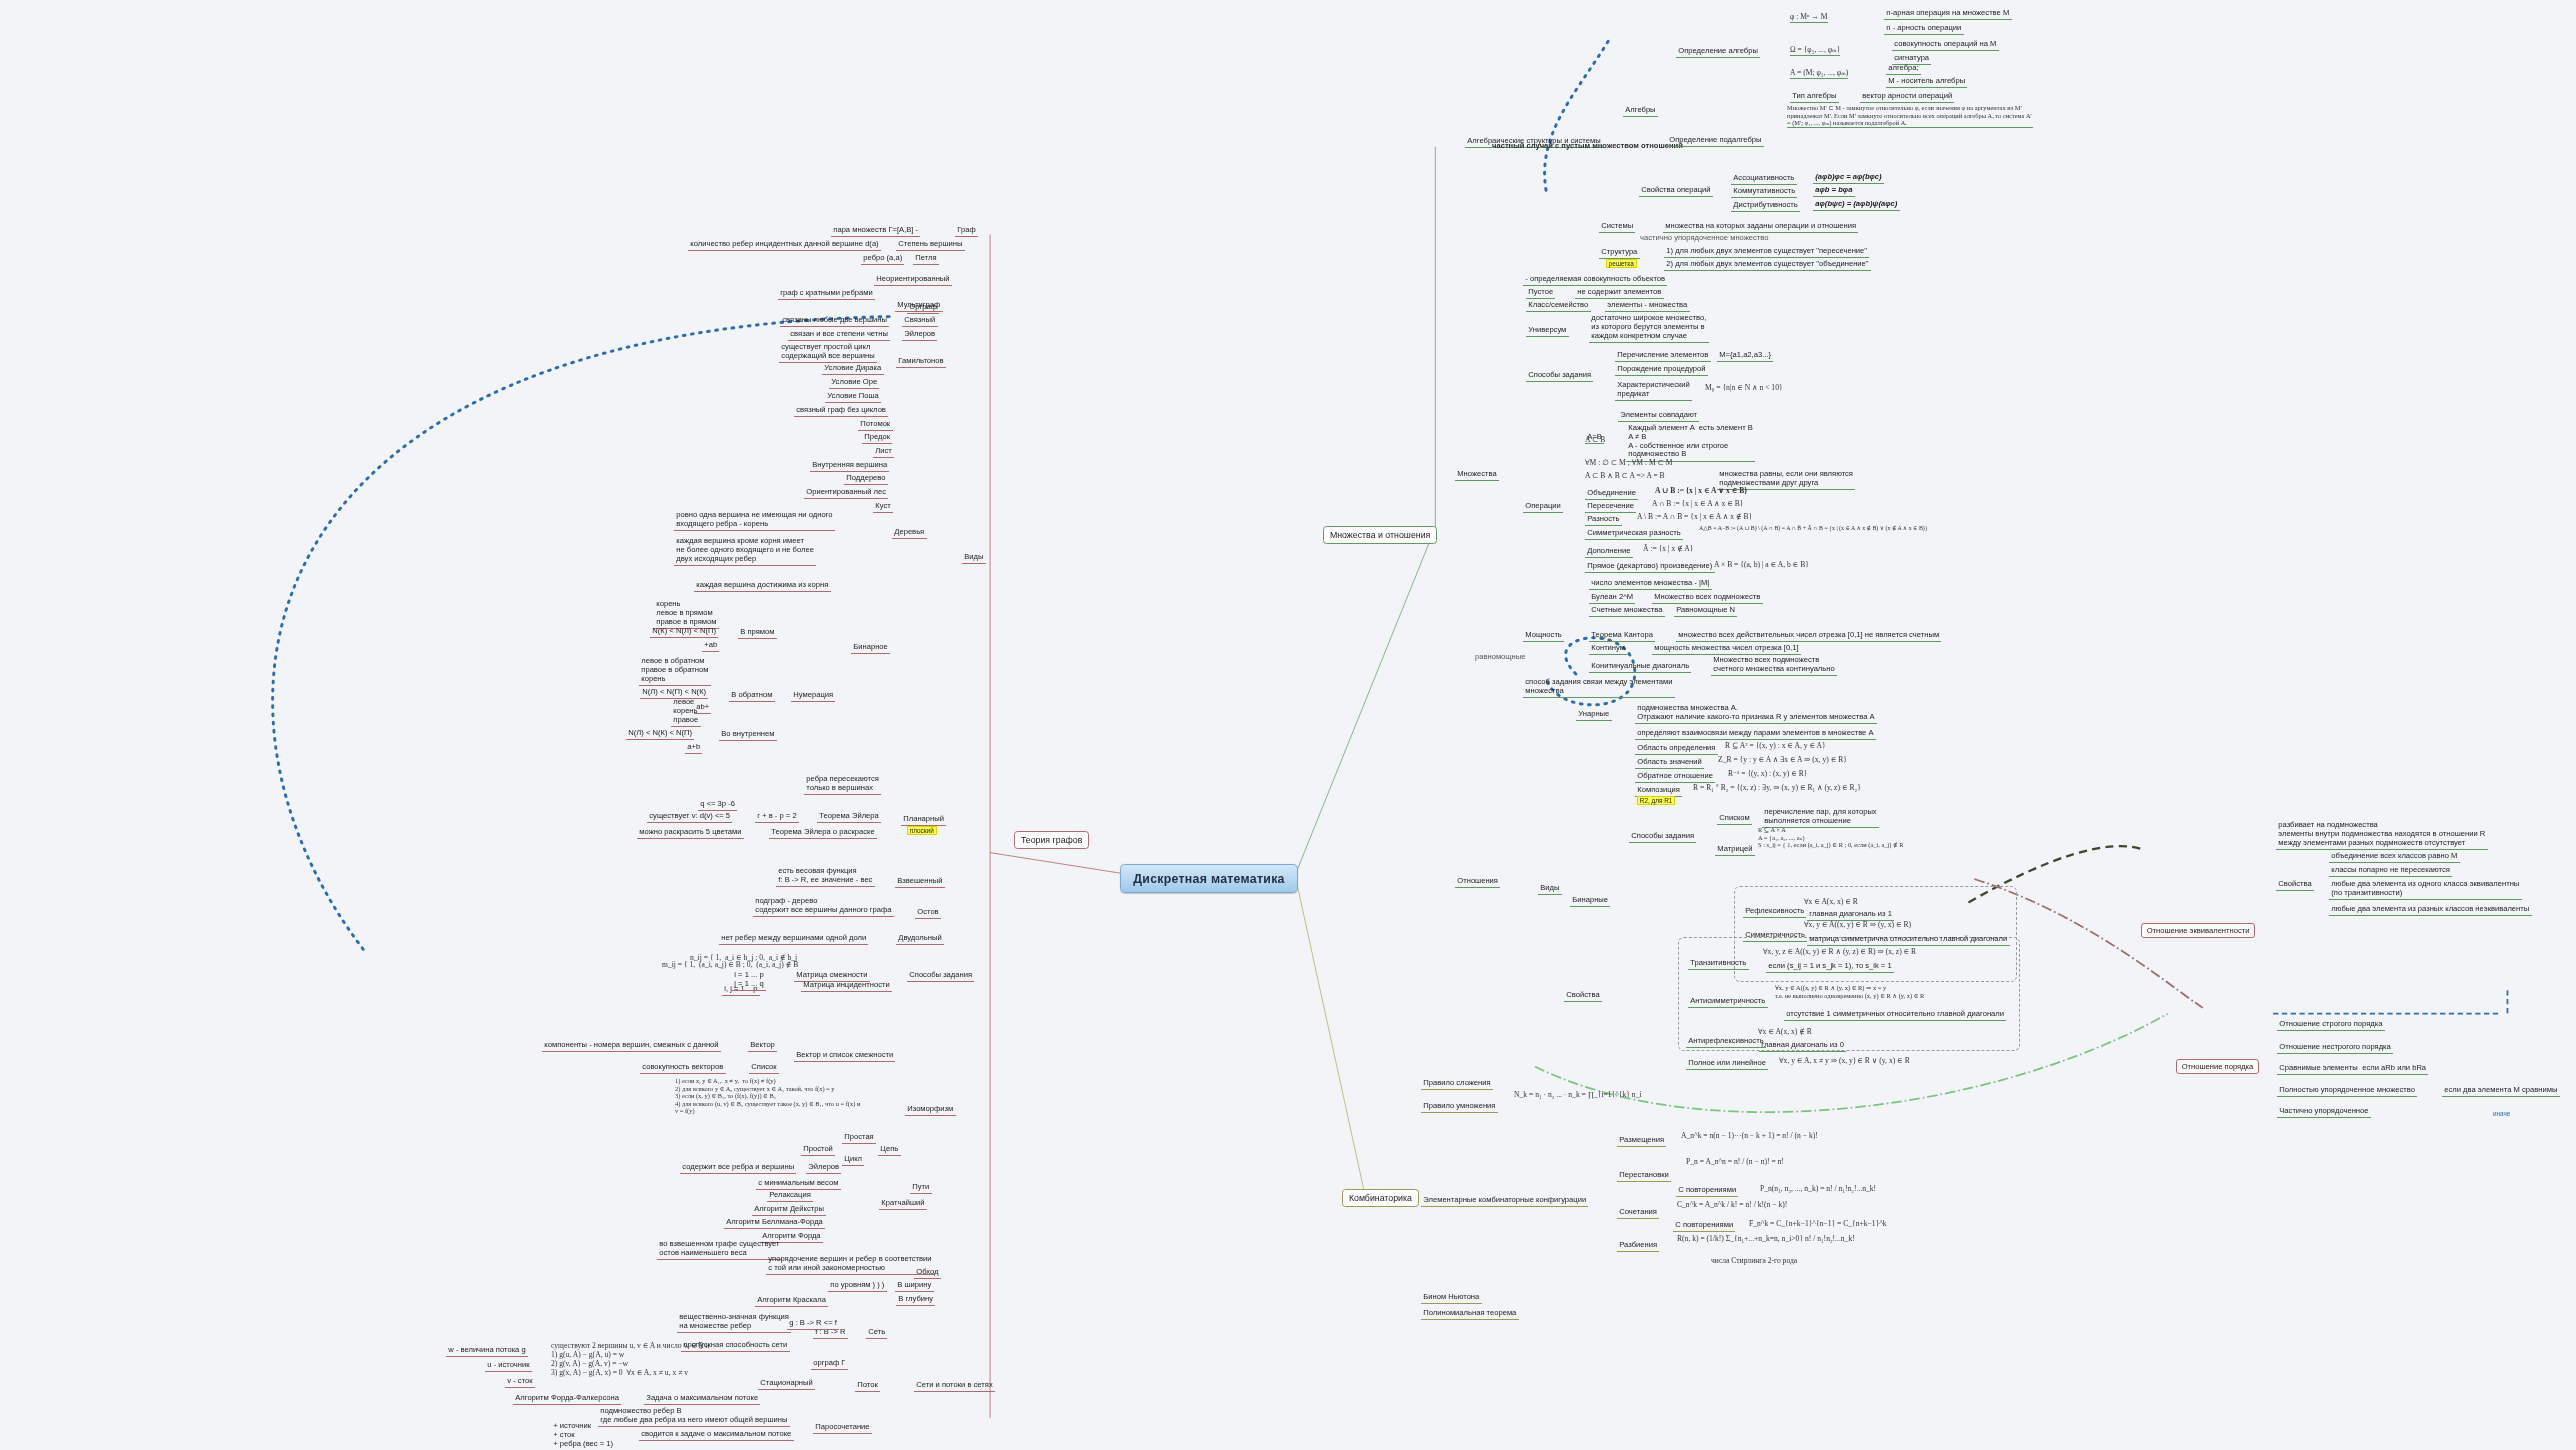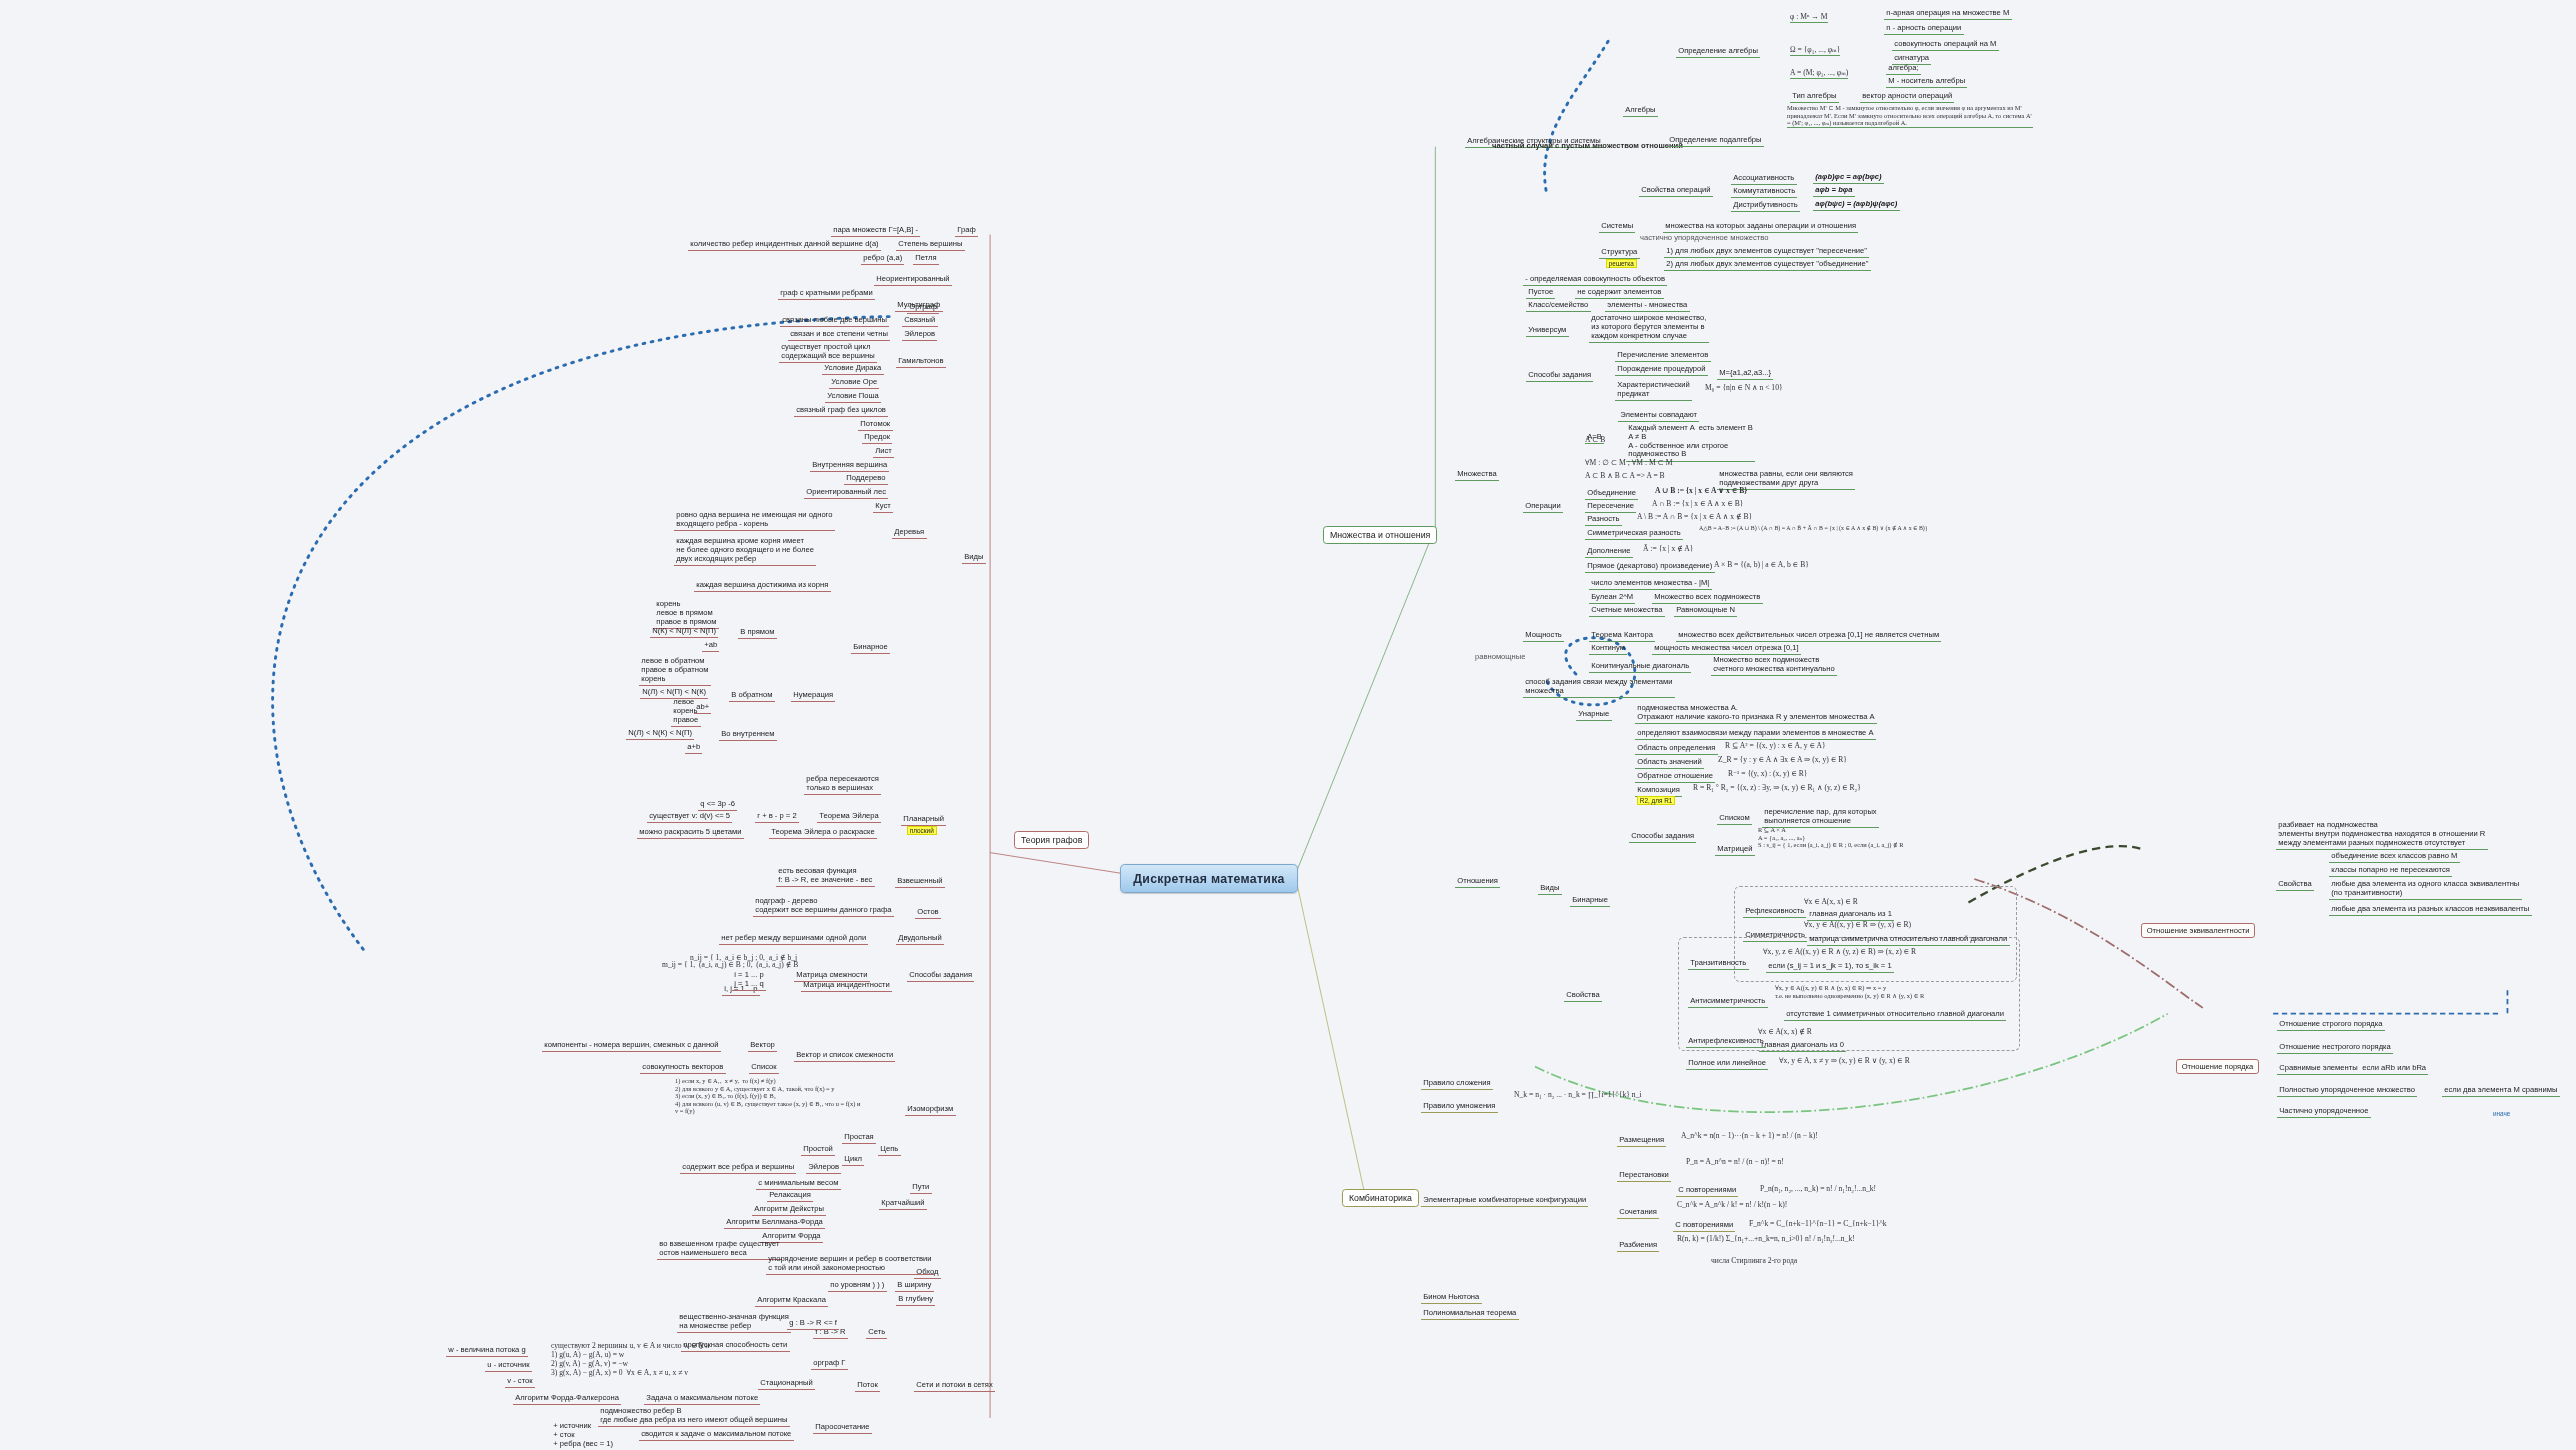--- a/index.html
+++ b/index.html
@@ -104,21 +104,21 @@
 <div class="node t grn" style="left:1575px;top:287px;">не содержит элементов</div>
 <div class="node t grn" style="left:1526px;top:300px;">Класс/семейство</div>
 <div class="node t grn" style="left:1605px;top:300px;">элементы - множества</div>
 <div class="node t grn" style="left:1526px;top:325px;">Универсум</div>
 <div class="node t grn" style="left:1589px;top:313px;">достаточно широкое множество,
 из которого берутся элементы в
 каждом конкретном случае</div>
 
 <div class="node t grn" style="left:1526px;top:370px;">Способы задания</div>
 <div class="node t grn" style="left:1615px;top:350px;">Перечисление элементов</div>
-<div class="node t grn" style="left:1717px;top:350px;margin-top:18px;">M={a1,a2,a3...}</div>
+<div class="node t grn" style="left:1717px;top:350px;">M={a1,a2,a3...}</div>
 <div class="node t grn" style="left:1615px;top:364px;">Порождение процедурой</div>
 <div class="node t grn" style="left:1615px;top:380px;">Характеристический
 предикат</div>
 <div class="node mathy grn" style="left:1705px;top:384px;">M₀ = {n|n ∈ N ∧ n &lt; 10}</div>
 
 <div class="node t grn" style="left:1523px;top:501px;">Операции</div>
 <div class="node t grn" style="left:1585px;top:432px;">A=B</div>
 <div class="node t grn" style="left:1618px;top:410px;">Элементы совпадают</div>
 <div class="node mathy grn" style="left:1585px;top:436px;">A ⊂ B</div>
 <div class="node t grn" style="left:1626px;top:423px;">Каждый элемент A  есть элемент B

